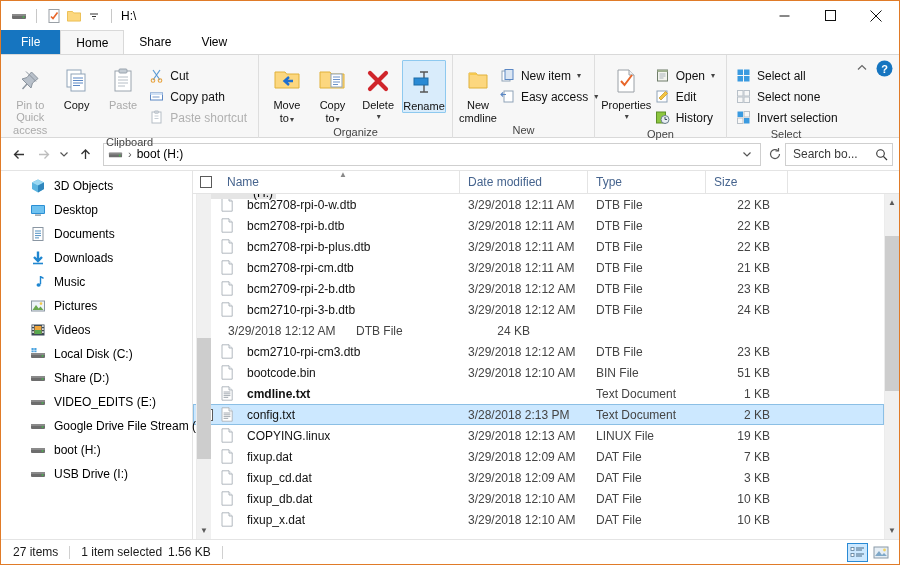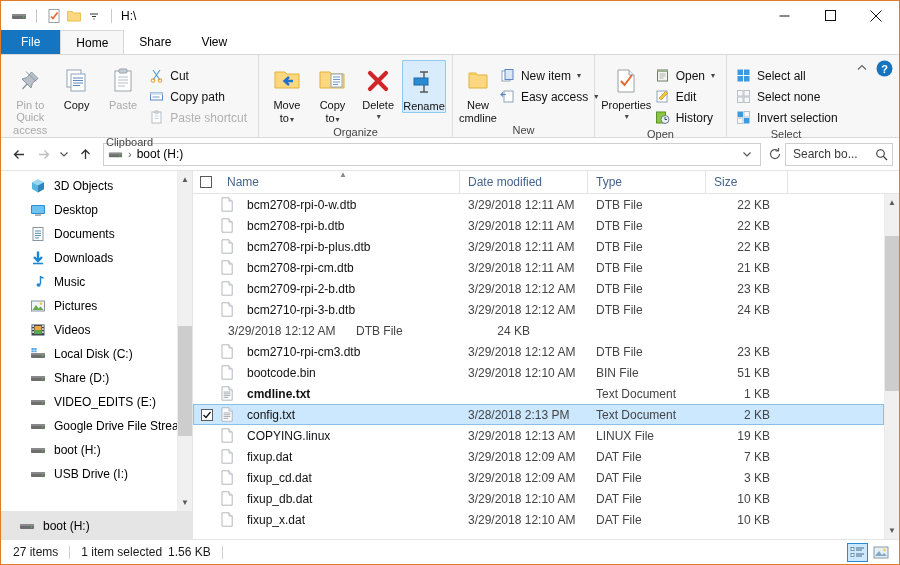--- a/index.html
+++ b/index.html
@@ -120,21 +120,21 @@
   }
   .searchbox .mag { margin-left:auto; }
 
   
   #body { flex:1; display:flex; min-height:0; border-top:1px solid #e4e4e4; }
 
   
   #navpane {
     width:192px; min-width:192px;
     background:#fff; position:relative;
-    display:flex; flex-direction:column;
+    display:flex; 
     border-right:1px solid #e4e4e4;
   }
   #navlist { flex:1; overflow:hidden; padding-top:3px; }
   .navitem {
     height:24px; display:flex; align-items:center;
     padding-left:28px; gap:8px; font-size:12px; color:#000;
     white-space:nowrap;
   }
   .navitem .nico { width:17px; height:17px; display:flex; align-items:center; justify-content:center; flex:0 0 17px; }
   #navbottom {

